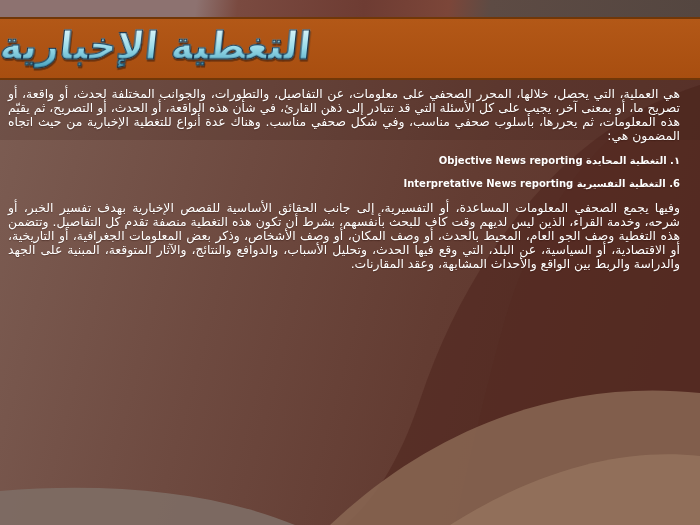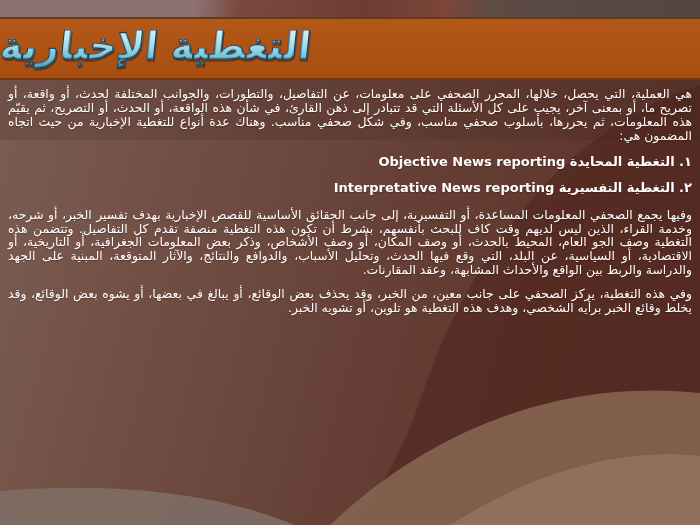--- a/index.html
+++ b/index.html
@@ -40,30 +40,30 @@
     -webkit-background-clip:text;background-clip:text;
     color:#7cc5d8;
     -webkit-text-fill-color:transparent;
     -webkit-text-stroke:1.1px #15304a;
     filter:drop-shadow(1px 2px 0 rgba(45,20,10,.55));
     white-space:nowrap;
   }
   
   .body-area{
     position:absolute;left:0;top:80px;width:700px;height:445px;
-    box-sizing:border-box;padding:7px 8px 0 8px;
+    box-sizing:border-box;padding:7px 20px 0 8px;
     direction:rtl;text-align:justify;
     color:#ffffff;
     font-size:12.4px;line-height:1.12;
     text-shadow:0 1px 1px rgba(40,15,10,.35);
   }
   .para{margin:0 0 10px 0;}
   .section-heading{
     margin:12px 0 12px 0;
-    font-size:13px;font-weight:bold;text-align:right;
+    font-size:10px;font-weight:bold;text-align:right;
     white-space:nowrap;
   }
   .section-heading .en{direction:ltr;unicode-bidi:embed;}
 </style>
 </head>
 <body>
 
 <div class="slide">
 
   <svg class="bg-svg" viewBox="0 0 700 525" xmlns="http://www.w3.org/2000/svg">
@@ -88,21 +88,20 @@
   <div class="body-area">
 
     <p class="para">هي العملية، التي يحصل، خلالها، المحرر الصحفي على معلومات، عن التفاصيل، والتطورات، والجوانب المختلفة لحدث، أو واقعة، أو تصريح ما، أو بمعنى آخر، يجيب على كل الأسئلة التي قد تتبادر إلى ذهن القارئ، في شأن هذه الواقعة، أو الحدث، أو التصريح، ثم يقيّم هذه المعلومات، ثم يحررها، بأسلوب صحفي مناسب، وفي شكل صحفي مناسب. وهناك عدة أنواع للتغطية الإخبارية من حيث اتجاه المضمون هي:</p>
 
     <div class="section-heading">
       <span class="ar">١. التغطية المحايدة</span>
       <span class="en">Objective News reporting</span>
     </div>
 
     <div class="section-heading">
-      <span class="ar">٢. التغطية التفسيرية</span>
+      <span class="ar">6. التغطية التفسيرية</span>
       <span class="en">Interpretative News reporting</span>
     </div>
     <p class="para">وفيها يجمع الصحفي المعلومات المساعدة، أو التفسيرية، إلى جانب الحقائق الأساسية للقصص الإخبارية بهدف تفسير الخبر، أو شرحه، وخدمة القراء، الذين ليس لديهم وقت كاف للبحث بأنفسهم، بشرط أن تكون هذه التغطية منصفة تقدم كل التفاصيل. وتتضمن هذه التغطية وصف الجو العام، المحيط بالحدث، أو وصف المكان، أو وصف الأشخاص، وذكر بعض المعلومات الجغرافية، أو التاريخية، أو الاقتصادية، أو السياسية، عن البلد، التي وقع فيها الحدث، وتحليل الأسباب، والدوافع والنتائج، والآثار المتوقعة، المبنية على الجهد والدراسة والربط بين الواقع والأحداث المشابهة، وعقد المقارنات.</p>
 
-    <p class="para">وفي هذه التغطية، يركز الصحفي على جانب معين، من الخبر، وقد يحذف بعض الوقائع، أو يبالغ في بعضها، أو يشوه بعض الوقائع، وقد يخلط وقائع الخبر برأيه الشخصي، وهدف هذه التغطية هو تلوين، أو تشويه الخبر.</p>
 
   </div>
 </div>
 
 </body></html>

